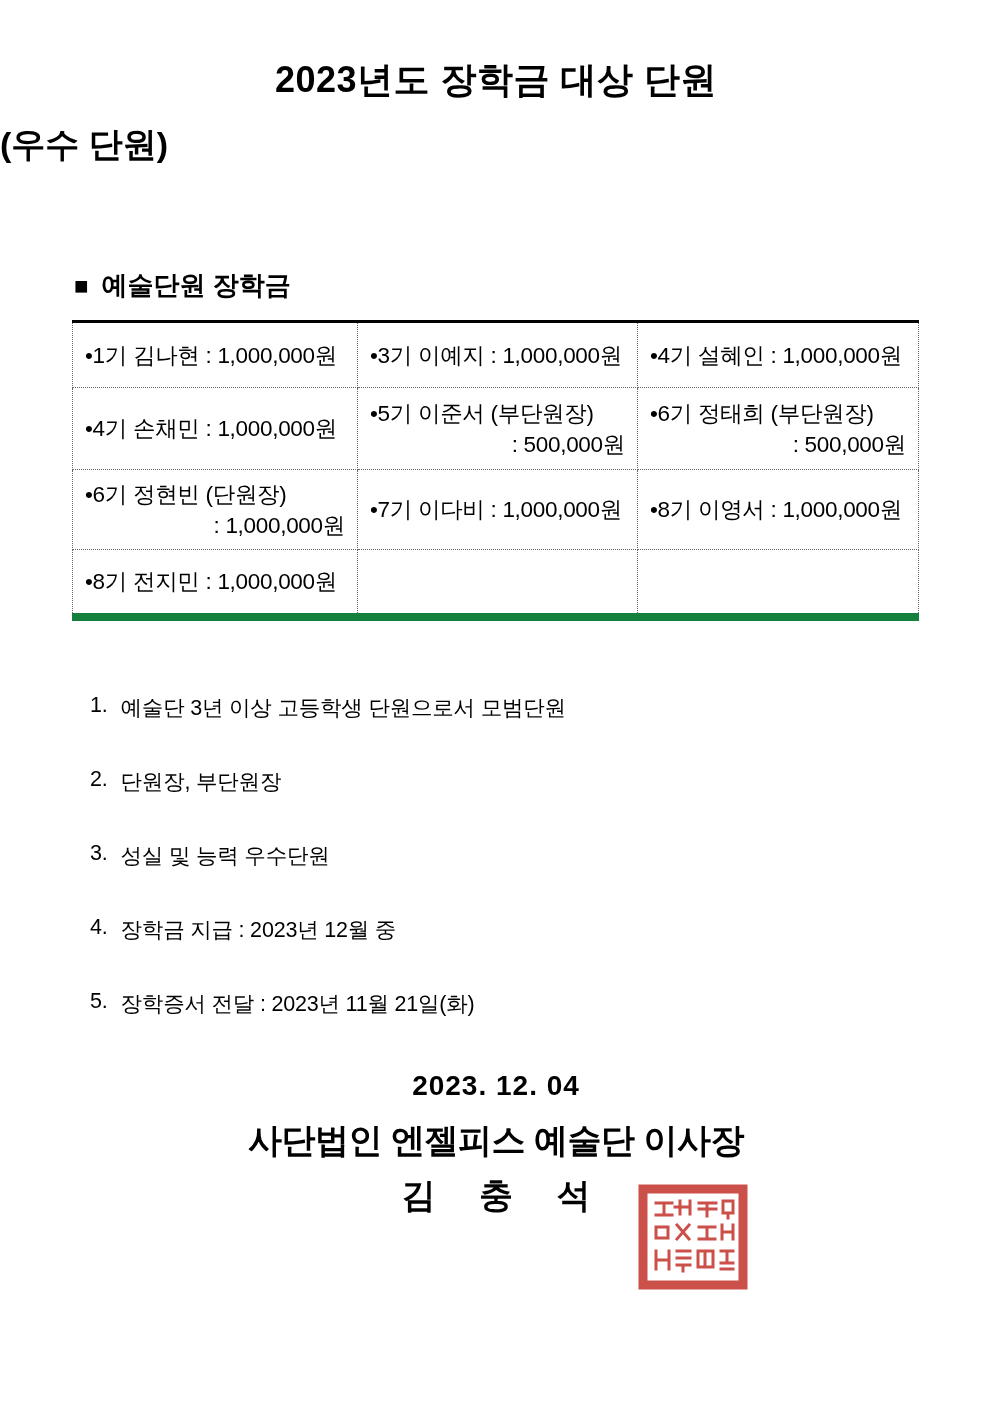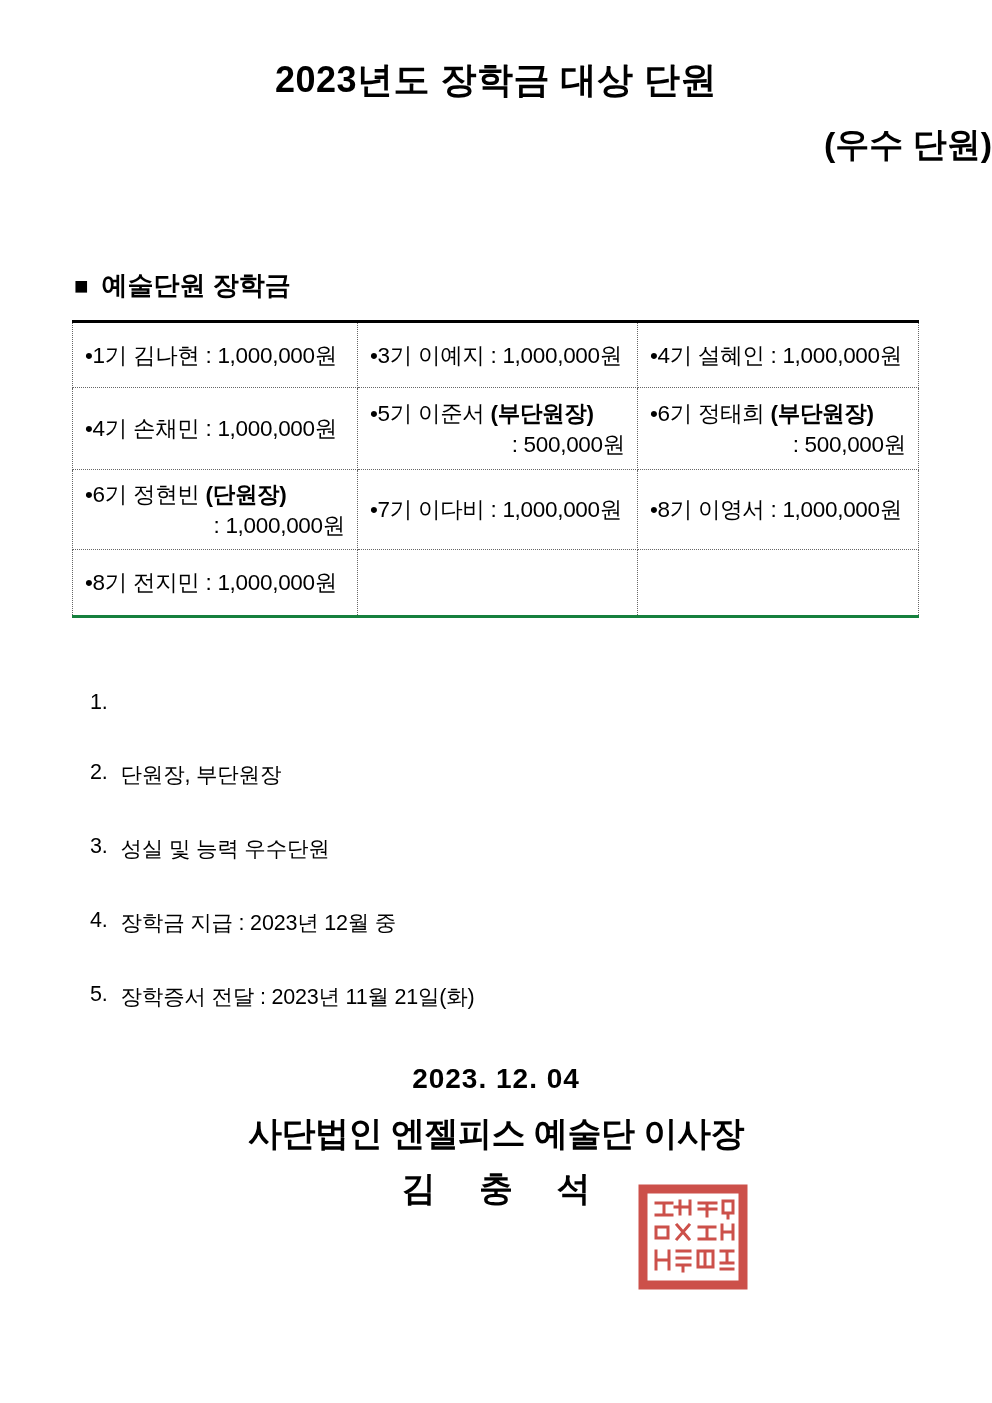--- a/index.html
+++ b/index.html
@@ -15,49 +15,49 @@
   }
   .title {
     padding-top:56px;
     text-align:center;
     font-size:36px;
     font-weight:800;
     letter-spacing:0.5px;
   }
   .subtitle {
     margin-top:17px;
-    text-align:right;
+    text-align:left;
     font-size:34px;
     font-weight:800;
   }
   .section-header {
     margin:100px 0 0 74px;
     font-size:26px;
     font-weight:800;
     display:flex;
     align-items:center;
     gap:13px;
   }
   .section-header .marker { font-size:24px; line-height:1; }
   table.scholarship {
     border-collapse:collapse;
     table-layout:fixed;
     margin:17px 0 0 72px;
     width:846px;
     border-top:3px solid #000;
-    border-bottom:3px solid #15803d;
+    border-bottom:8px solid #15803d;
   }
   table.scholarship td {
     border:1px dotted #666;
     vertical-align:middle;
     font-size:22.5px;
     padding:6px 8px 6px 12px;
     letter-spacing:-0.3px;
   }
-  table.scholarship .l1 .bold { font-weight:700; }
+  table.scholarship .l1 .bold { font-weight:400; }
   table.scholarship .l2 {
     text-align:right;
     padding-right:4px;
     font-size:22.5px;
   }
   tr.r1 { height:66px; }
   tr.r2 { height:82px; }
   tr.r3 { height:80px; }
   tr.r4 { height:67px; }
   .eval-heading {
@@ -182,20 +182,21 @@
           <div class="l1"><span></span></div>
         </td>
       </tr>
     </tbody>
   </table>
 
 
   <div class="eval-list">
     <div class="eval-item">
       <span class="num">1.</span>
+      <span>예술단 3년 이상 고등학생 단원으로서 모범단원</span>
     </div>
     <div class="eval-item">
       <span class="num">2.</span>
       <span>단원장, 부단원장</span>
     </div>
     <div class="eval-item">
       <span class="num">3.</span>
       <span>성실 및 능력 우수단원</span>
     </div>
     <div class="eval-item">

